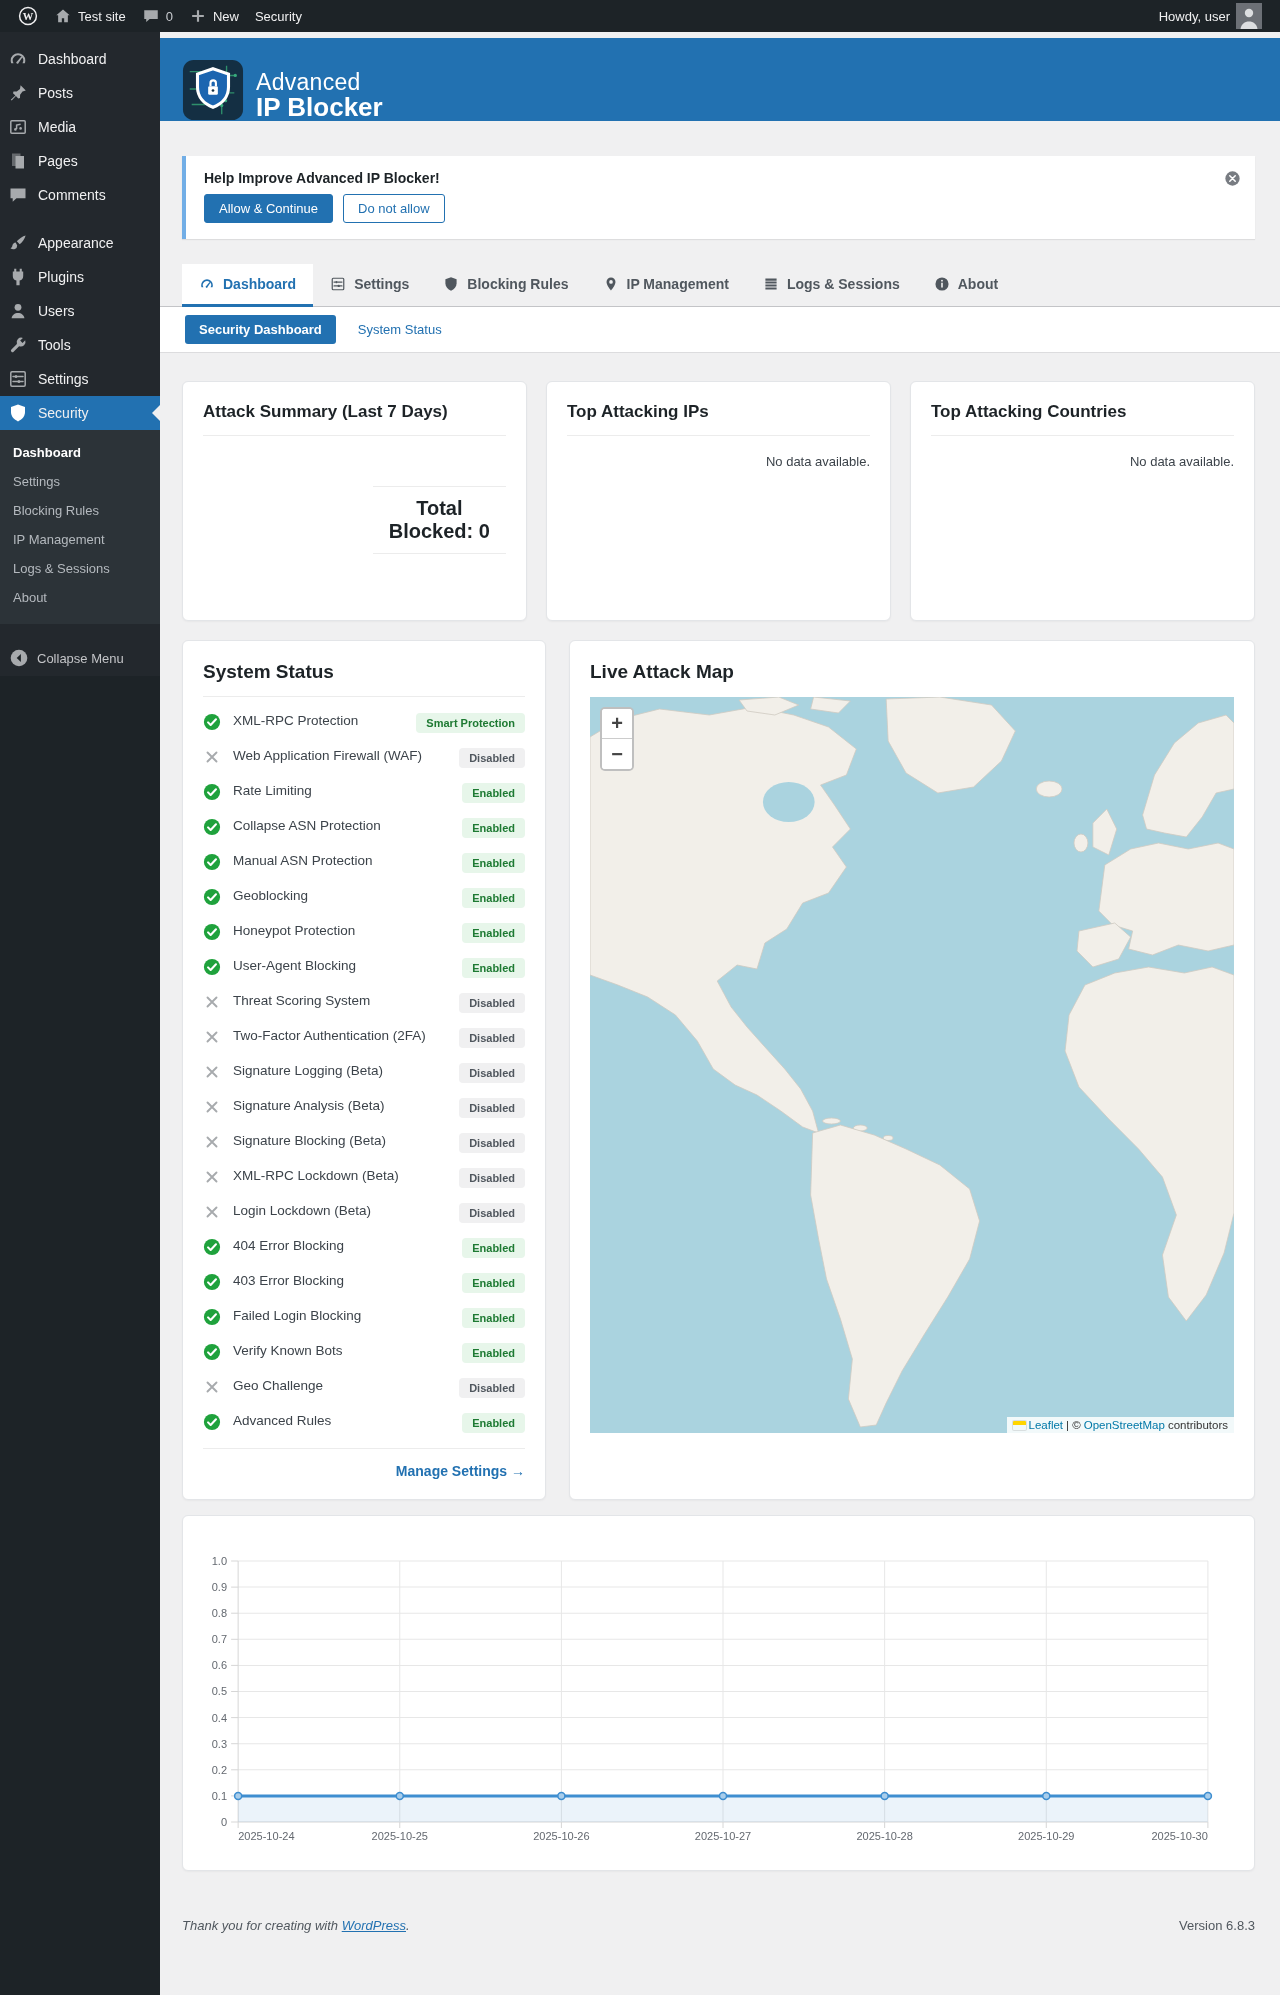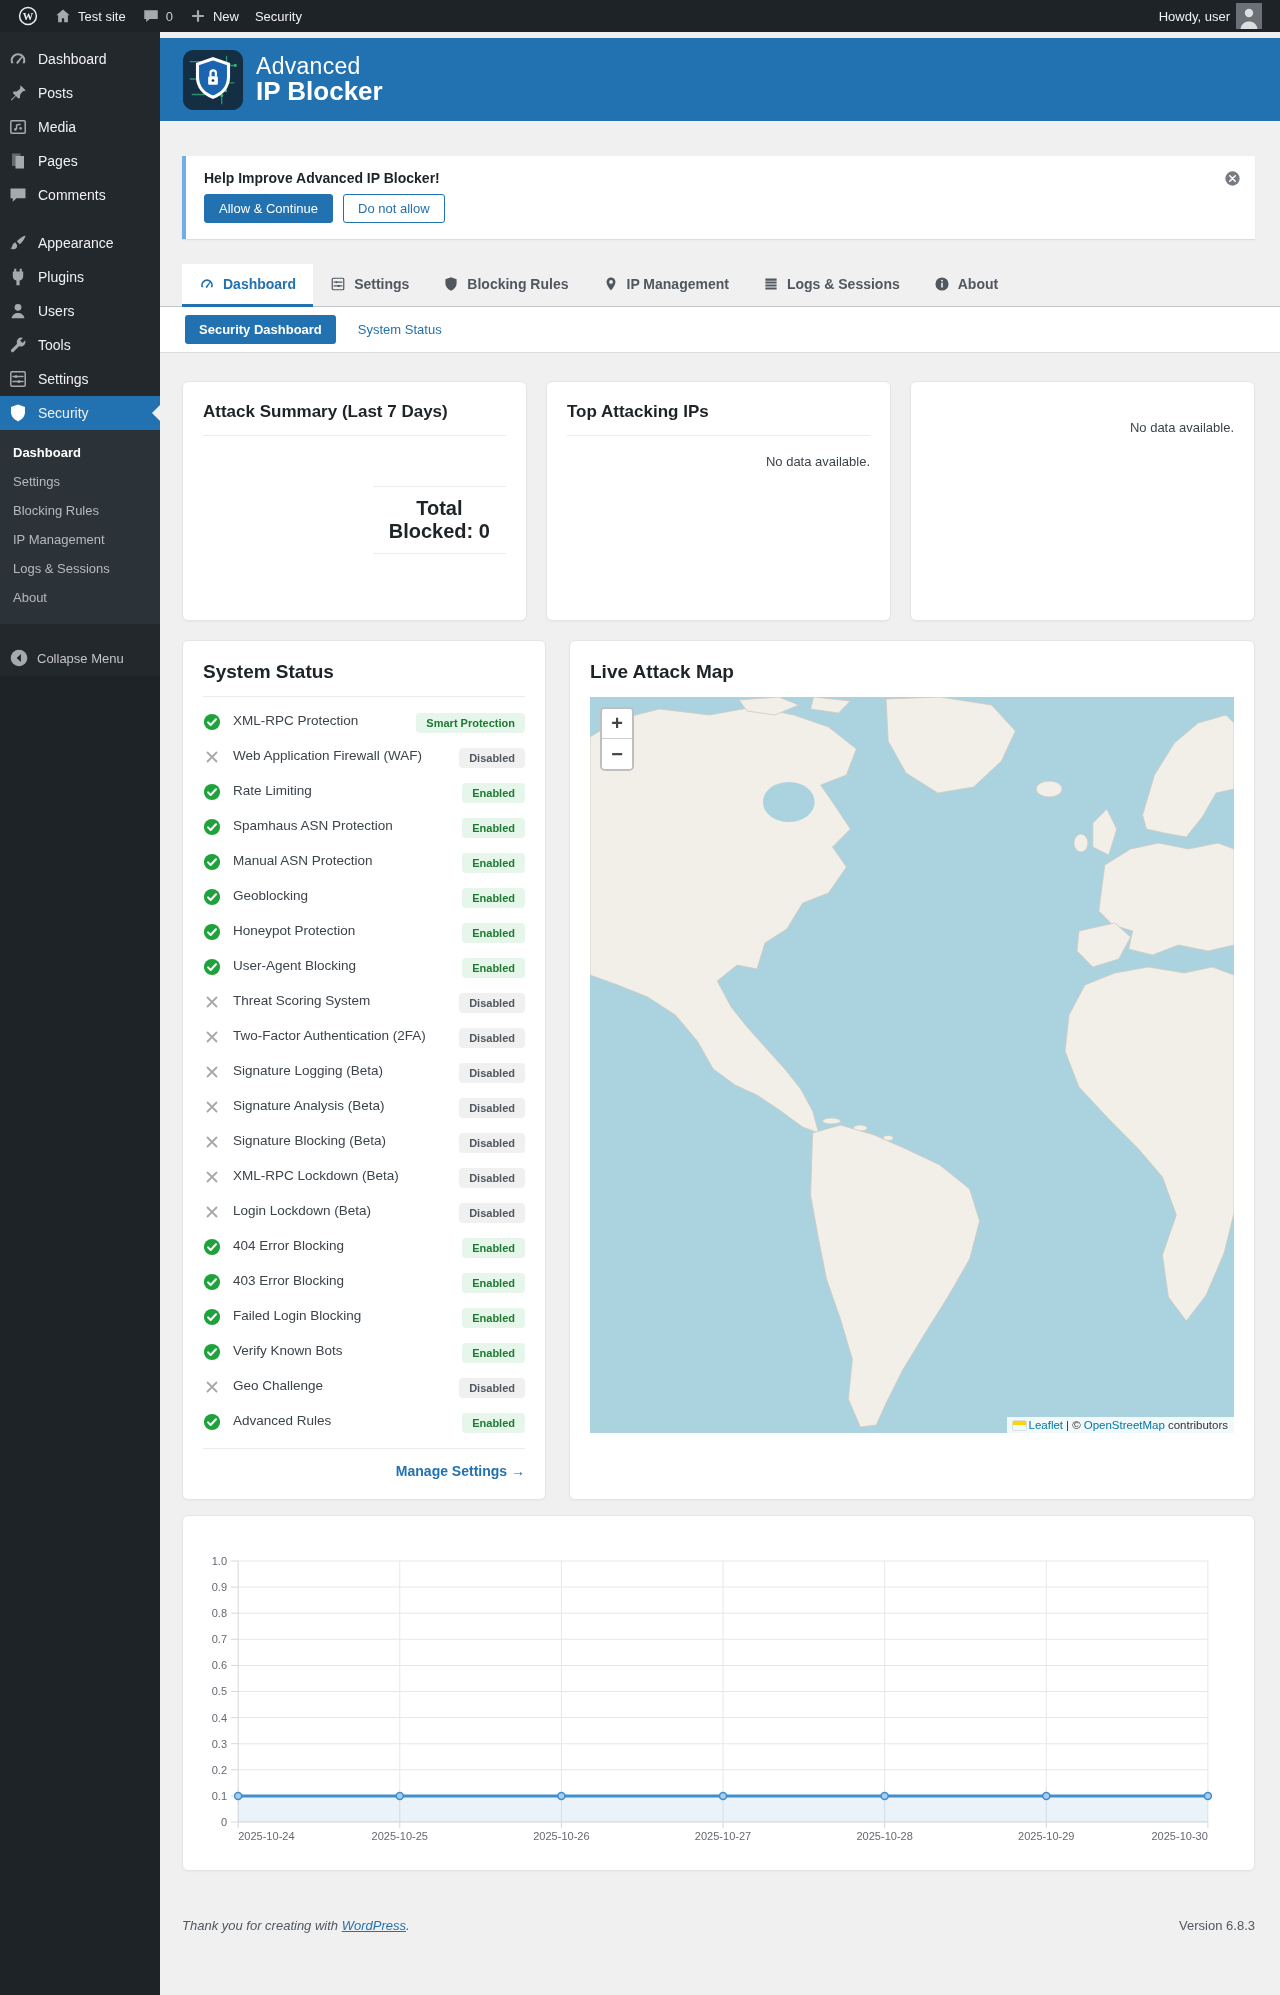--- a/index.html
+++ b/index.html
@@ -43,21 +43,21 @@
   .submenu { background:#2c3338; padding:8px 0 12px; }
   .sm-item { padding:7px 8px 7px 13px; font-size:13px; color:#b4b9be; cursor:pointer; }
   .sm-item.active { color:#fff; font-weight:700; }
   .collapse-row { margin-top:16px; height:36px; display:flex; align-items:center; gap:8px;
     padding-left:9px; color:#c3c4c7; font-size:13px; cursor:pointer; }
   .collapse-row .mi { width:20px; height:20px; display:inline-flex; }
 
   
   .main { flex:1; background:#f0f0f1; min-height:1963px; }
   .plugin-header { height:83px; margin-top:6px; background:#2271b1; display:flex;
-    align-items:center; padding-left:22px; gap:12px; }
+    align-items:flex-end; padding-left:22px; gap:12px; }
   .ph-logo { width:62px; height:62px; }
   .ph-text { color:#fff; line-height:1.05; }
   .ph-t1 { font-size:23px; font-weight:400; letter-spacing:.3px; }
   .ph-t2 { font-size:26px; font-weight:800; }
 
   
   .notice-card { margin:35px 25px 0 22px; background:#fff; border-left:4px solid #72aee6;
     box-shadow:0 1px 1px rgba(0,0,0,.08); padding:14px 18px 16px; position:relative; }
   .notice-title { font-size:14px; font-weight:700; color:#1d2327; margin:0 0 8px; }
   .notice-body { font-size:13px; color:#3c434a; margin:0 0 12px; }
@@ -429,20 +429,21 @@
       <div class="cards-row">
         <div class="card">
           <h2 class="card-title divided">Attack Summary (Last 7 Days)</h2>
           <div class="total-block">Total Blocked: 0</div>
         </div>
         <div class="card">
           <h2 class="card-title divided">Top Attacking IPs</h2>
           <div class="empty-text">No data available.</div>
         </div>
         <div class="card">
+          <h2 class="card-title divided">Top Attacking Countries</h2>
           <div class="empty-text">No data available.</div>
         </div>
       </div>
 
       <div class="row2">
         <div class="card">
           <h2 class="ss-title">System Status</h2>
           <div id="ss-list">
               <div class="ss-row">
                 <span class="ss-icon">
@@ -473,21 +474,21 @@
                 <span class="ss-label">Rate Limiting</span>
                 <span class="badge on">Enabled</span>
               </div>
               <div class="ss-row">
                 <span class="ss-icon">
                   <svg viewBox="0 0 20 20">
                     <circle cx="10" cy="10" r="9" fill="#1fa23c"></circle>
                     <path d="M5.6 10.4l2.9 2.9 5.9-6.3" fill="none" stroke="#fff" stroke-width="2.3" stroke-linecap="round" stroke-linejoin="round"></path>
                   </svg>
                 </span>
-                <span class="ss-label">Spamhaus ASN Protection</span>
+                <span class="ss-label">Collapse ASN Protection</span>
                 <span class="badge on">Enabled</span>
               </div>
               <div class="ss-row">
                 <span class="ss-icon">
                   <svg viewBox="0 0 20 20">
                     <circle cx="10" cy="10" r="9" fill="#1fa23c"></circle>
                     <path d="M5.6 10.4l2.9 2.9 5.9-6.3" fill="none" stroke="#fff" stroke-width="2.3" stroke-linecap="round" stroke-linejoin="round"></path>
                   </svg>
                 </span>
                 <span class="ss-label">Manual ASN Protection</span>

